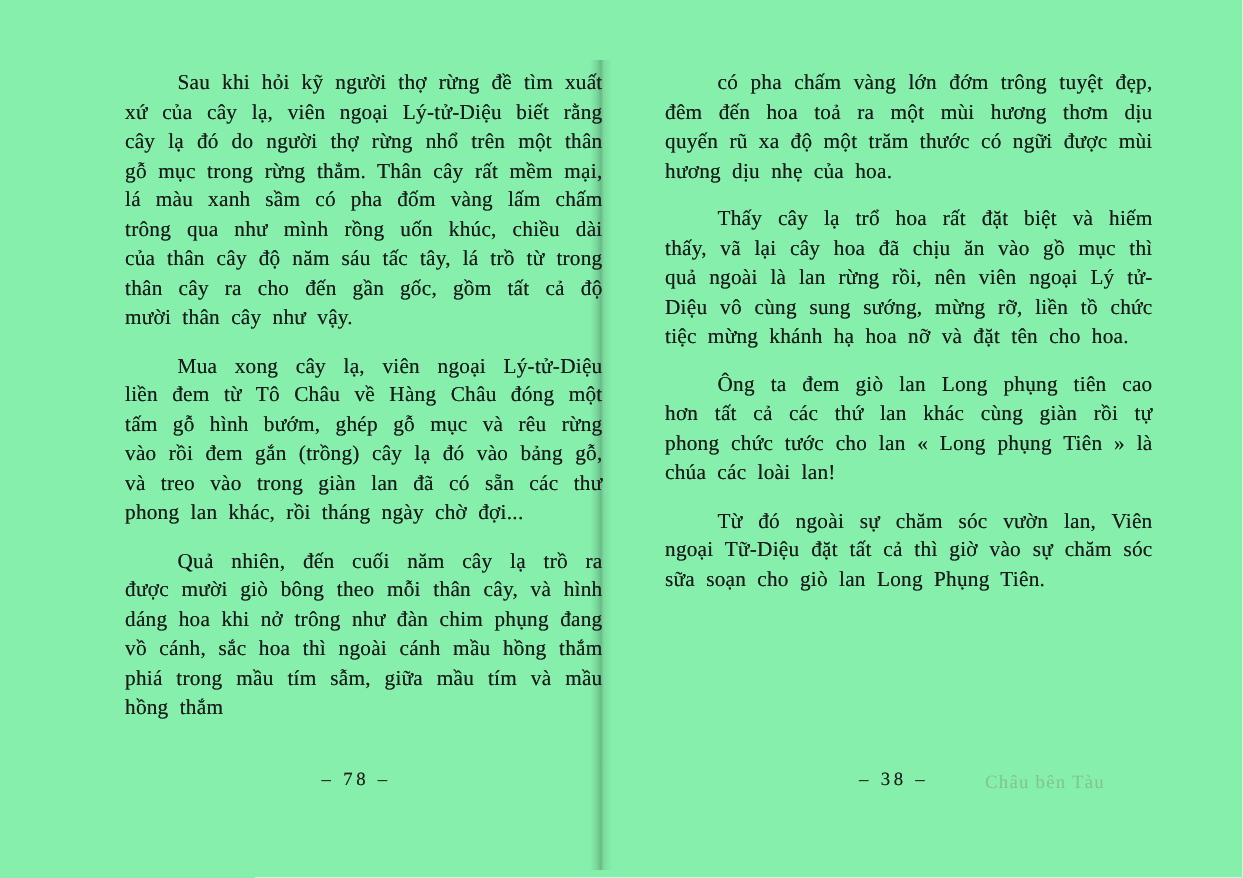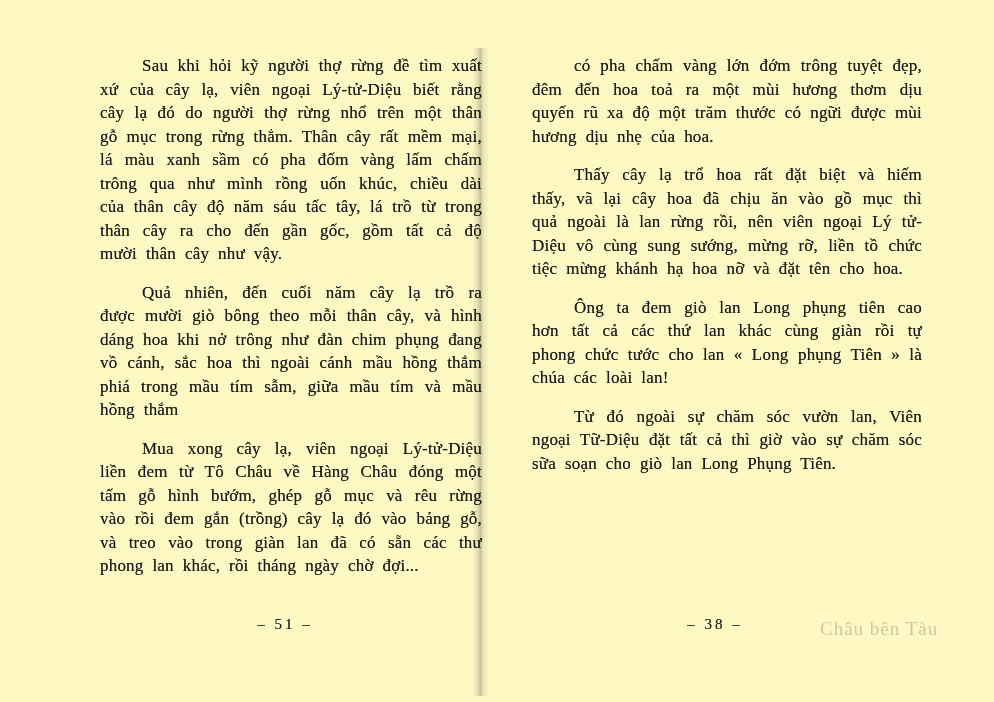--- a/index.html
+++ b/index.html
@@ -1,20 +1,20 @@
 <!DOCTYPE html>
 <html><head>
 <meta charset="utf-8">
 <style>
   html, body { margin: 0; padding: 0; background: #ffffff; }
   .scan {
     position: relative;
     width: 994px;
     height: 702px;
-    background: #fef9c3;
+    background: #86efac;
     overflow: hidden;
     font-family: "Liberation Serif", "DejaVu Serif", serif;
     color: #1a1a1a;
   }
   
   .gutter {
     position: absolute;
     left: 472px;
     top: 48px;
     width: 18px;
@@ -50,47 +50,47 @@
     text-align: center;
     color: #1f1f1f;
     text-shadow: 0 0 0.4px rgba(10,10,10,0.6);
   }
   .pagenum.left  { left: 100px; width: 370px; }
   .pagenum.right { left: 560px; width: 310px; }
   
   .bleed {
     position: absolute;
     top: 618px;
-    left: 820px;
-    font-size: 19px;
+    left: 788px;
+    font-size: 15px;
     color: rgba(125, 122, 108, 0.38);
     filter: blur(0.6px);
     letter-spacing: 1px;
     white-space: nowrap;
   }
 </style>
 </head>
 <body>
 
 <div class="scan">
 
   <div class="gutter"></div>
 
   <div class="page left">
     <p>Sau khi hỏi kỹ người thợ rừng đề tìm xuất xứ của cây lạ, viên ngoại Lý-tử-Diệu biết rằng cây lạ đó do người thợ rừng nhổ trên một thân gỗ mục trong rừng thẳm. Thân cây rất mềm mại, lá màu xanh sầm có pha đốm vàng lấm chấm trông qua như mình rồng uốn khúc, chiều dài của thân cây độ năm sáu tấc tây, lá trồ từ trong thân cây ra cho đến gần gốc, gồm tất cả độ mười thân cây như vậy.</p>
+    <p>Mua xong cây lạ, viên ngoại Lý-tử-Diệu liền đem từ Tô Châu về Hàng Châu đóng một tấm gỗ hình bướm, ghép gỗ mục và rêu rừng vào rồi đem gắn (trồng) cây lạ đó vào bảng gỗ, và treo vào trong giàn lan đã có sẵn các thư phong lan khác, rồi tháng ngày chờ đợi...</p>
     <p>Quả nhiên, đến cuối năm cây lạ trồ ra được mười giò bông theo mỗi thân cây, và hình dáng hoa khi nở trông như đàn chim phụng đang vồ cánh, sắc hoa thì ngoài cánh mầu hồng thắm phiá trong mầu tím sẫm, giữa mầu tím và mầu hồng thắm</p>
-    <p>Mua xong cây lạ, viên ngoại Lý-tử-Diệu liền đem từ Tô Châu về Hàng Châu đóng một tấm gỗ hình bướm, ghép gỗ mục và rêu rừng vào rồi đem gắn (trồng) cây lạ đó vào bảng gỗ, và treo vào trong giàn lan đã có sẵn các thư phong lan khác, rồi tháng ngày chờ đợi...</p>
   </div>
 
   <div class="page right">
     <p>có pha chấm vàng lớn đớm trông tuyệt đẹp, đêm đến hoa toả ra một mùi hương thơm dịu quyến rũ xa độ một trăm thước có ngữi được mùi hương dịu nhẹ của hoa.</p>
     <p>Thấy cây lạ trổ hoa rất đặt biệt và hiếm thấy, vã lại cây hoa đã chịu ăn vào gồ mục thì quả ngoài là lan rừng rồi, nên viên ngoại Lý tử-Diệu vô cùng sung sướng, mừng rỡ, liền tồ chức tiệc mừng khánh hạ hoa nỡ và đặt tên cho hoa.</p>
     <p>Ông ta đem giò lan Long phụng tiên cao hơn tất cả các thứ lan khác cùng giàn rồi tự phong chức tước cho lan « Long phụng Tiên » là chúa các loài lan!</p>
     <p>Từ đó ngoài sự chăm sóc vườn lan, Viên ngoại Tữ-Diệu đặt tất cả thì giờ vào sự chăm sóc sữa soạn cho giò lan Long Phụng Tiên.</p>
   </div>
 
   <div class="bleed">Châu bên Tàu</div>
 
-  <div class="pagenum left">– 51 –</div>
+  <div class="pagenum left">– 78 –</div>
 
   <div class="pagenum right">– 38 –</div>
 
 </div>
 
 </body></html>

